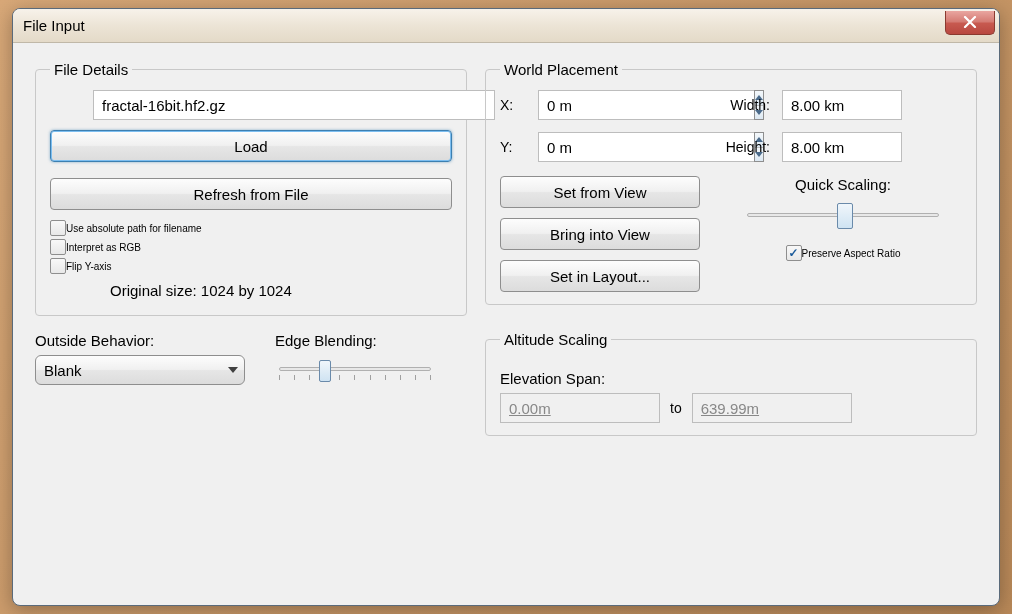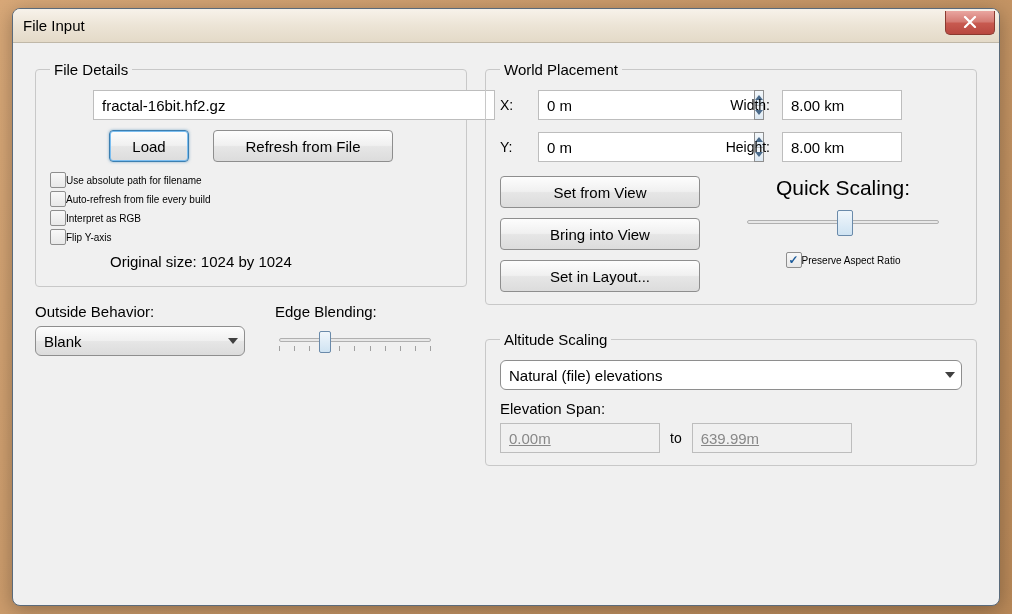--- a/index.html
+++ b/index.html
@@ -93,21 +93,21 @@
     font-size: 15px;
     height: 32px;
     cursor: pointer;
     min-width: 80px;
   }
   .btn.focus {
     border: 1px solid #3c7fb1;
     box-shadow: 0 0 0 1px #7cbef0 inset, 0 0 3px rgba(60,127,177,0.6);
   }
   .btn.wide { width: 200px; }
-  .btn-row { display:flex; gap: 24px; justify-content:center; margin-bottom: 10px; }
+  .btn-row { display:flex; gap: 16px; justify-content:center; margin-bottom: 10px; flex-direction: column; }
   .chk-row { display:flex; align-items:center; margin: 3px 0; font-size: 10px; }
   .chk {
     width: 16px; height: 16px;
     border: 1px solid #8e8e8e;
     background: linear-gradient(to bottom, #f8f8f8, #e8e8e8);
     border-radius: 2px;
     display:inline-flex; align-items:center; justify-content:center;
     cursor: pointer;
   }
   .chk.checked::after {
@@ -188,21 +188,21 @@
   }
   .spinner .spin-btns div {
     flex:1; display:flex; align-items:center; justify-content:center;
     background: linear-gradient(to bottom,#f4f8fb,#dce8f2);
     cursor:pointer;
   }
   .spinner .spin-btns div:first-child { border-bottom:1px solid #c0c0c0; }
   .wp-actions { display:flex; gap: 24px; }
   .wp-actions-left { display:flex; flex-direction:column; gap: 10px; }
   .wp-actions-right { flex:1; display:flex; flex-direction:column; align-items:center; gap: 8px; }
-  .qs-label { font-size: 21px; }
+  .qs-label { font-size: 15px; }
   .alt fieldset { margin-bottom:0; }
   .alt .combo { width: 100%; }
   .alt-span-row { display:flex; align-items:center; gap: 10px; margin-top: 6px; }
   .alt-span-label { margin: 10px 0 0 0; font-size: 15px; }
   .alt-span-row .txt { width: 160px; text-decoration: underline; }
 </style>
 </head>
 <body>
 
 <div class="window">
@@ -227,24 +227,20 @@
         </div>
 
         <div class="btn-row">
           <button class="btn focus">Load</button>
           <button class="btn" style="min-width:180px">Refresh from File</button>
         </div>
 
         <div class="chk-row">
           <span class="chk"></span>
           <span>Use absolute path for filename</span>
-        </div>
-        <div class="chk-row">
-          <span class="chk"></span>
-          <span>Auto-refresh from file every build</span>
         </div>
         <div class="chk-row">
           <span class="chk"></span>
           <span>Interpret as RGB</span>
         </div>
         <div class="chk-row">
           <span class="chk"></span>
           <span>Flip Y-axis</span>
         </div>
 
@@ -348,28 +344,20 @@
               <span class="chk checked"></span>
               <span>Preserve Aspect Ratio</span>
             </div>
           </div>
         </div>
       </fieldset>
 
       <div class="alt">
         <fieldset>
           <legend>Altitude Scaling</legend>
-          <div class="combo white" style="width:100%">
-            <span>Natural (file) elevations</span>
-            <span class="arrow">
-              <svg width="10" height="6">
-                  <path d="M0 0 L5 6 L10 0 Z" fill="#404040"></path>
-                </svg>
-            </span>
-          </div>
           <div class="alt-span-label">Elevation Span:</div>
           <div class="alt-span-row">
             <input class="txt disabled" disabled="" value="0.00m" style="">
             <span>to</span>
             <input class="txt disabled" disabled="" value="639.99m" style="">
           </div>
         </fieldset>
       </div>
 
     </div>

